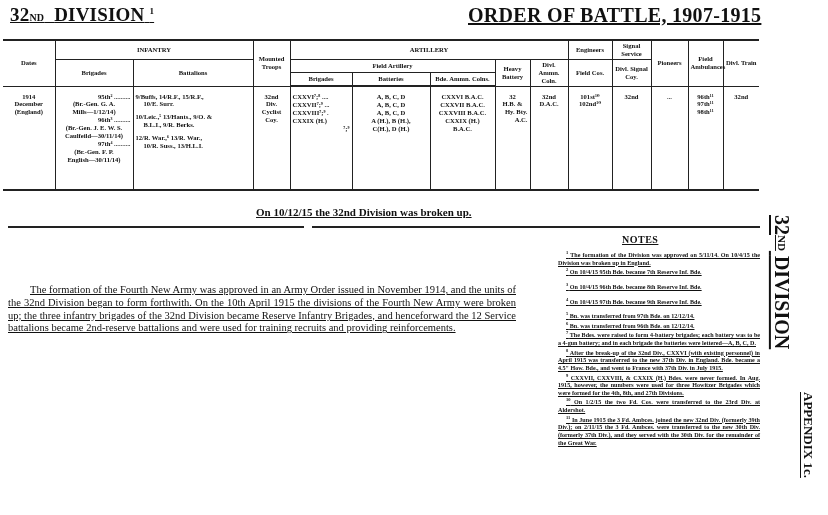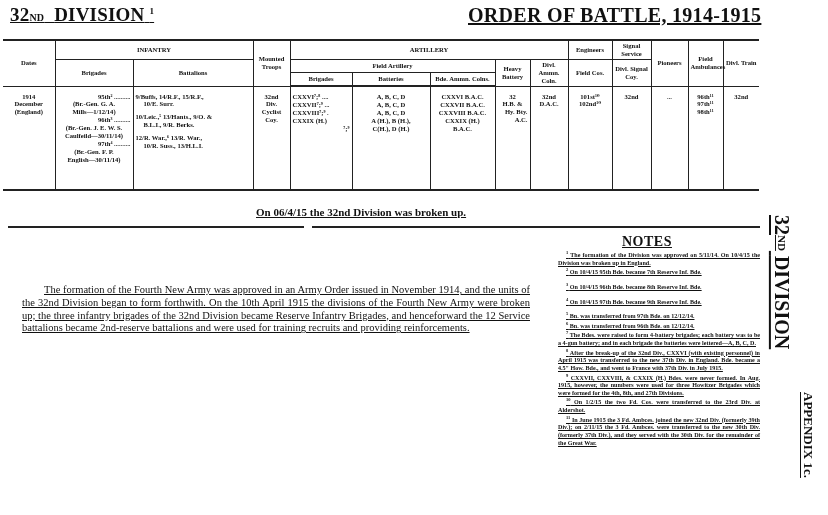--- a/index.html
+++ b/index.html
@@ -22,39 +22,39 @@
   table.oob td.right { text-align:right; }
   table.oob th:first-child, table.oob td:first-child { border-left:none; }
   table.oob th:last-child, table.oob td:last-child { border-right:none; }
   .line { display:block; white-space:nowrap; }
   .indent { padding-left:8px; }
   .gap { height:5px; display:block; }
 
   .broken { left:256px; top:206px; font-size:11px; font-weight:bold; }
   .rule { position:absolute; height:2px; background:#222; }
 
-  .body-para { left:22px; top:284px; width:508px; font-size:10.5px; line-height:1.22; text-align:justify; text-indent:22px; }
-
-  .notes-title { left:622px; top:234px; font-size:14px; font-weight:bold; letter-spacing:0.5px; }
+  .body-para { left:8px; top:284px; width:508px; font-size:10.5px; line-height:1.22; text-align:justify; text-indent:22px; }
+
+  .notes-title { left:622px; top:234px; font-size:10px; font-weight:bold; letter-spacing:0.5px; }
   .notes { left:558px; top:250px; width:202px; font-size:6.1px; font-weight:bold; line-height:1.25; text-align:justify; }
   .notes p { margin:0 0 0 0; text-indent:8px; }
   .notes p.spaced { margin-bottom:5px; }
   .notes sup { font-size:4.5px; }
 
   .vert-div { left:770px; top:215px; font-size:20px; font-weight:bold; writing-mode:vertical-rl; white-space:nowrap; }
   .vert-div .nd { font-size:11px; }
   .vert-app { left:800px; top:392px; font-size:13px; font-weight:bold; writing-mode:vertical-rl; white-space:nowrap; }
 </style>
 </head>
 <body>
 
 <div class="abs title-left">
   <span>32</span><span class="nd">ND</span>&nbsp;&nbsp;<span>DIVISION</span>&nbsp;<sup>1</sup>
 </div>
-<div class="abs title-right">ORDER OF BATTLE, 1914-1915</div>
+<div class="abs title-right">ORDER OF BATTLE, 1907-1915</div>
 
 <table class="oob">
   <colgroup>
     <col style="width:52px">
       <col style="width:78px">
       <col style="width:120px">
       <col style="width:37px">
     <col style="width:62px">
       <col style="width:78px">
       <col style="width:65px">
@@ -173,21 +173,21 @@
         <span class="line">97th¹¹</span>
         <span class="line">98th¹¹</span>
       </td>
       <td>
         <span class="line">32nd</span>
       </td>
     </tr>
   </tbody>
 </table>
 
-<div class="abs broken">On 06/4/15 the 32nd Division was broken up.</div>
+<div class="abs broken">On 10/12/15 the 32nd Division was broken up.</div>
 <div class="rule" style="left:8px; top:226px; width:296px;"></div>
 <div class="rule" style="left:312px; top:226px; width:448px;"></div>
 
 <div class="abs body-para">The formation of the Fourth New Army was approved in an Army Order issued in November 1914, and the units of the 32nd Division began to form forthwith. On the 10th April 1915 the divisions of the Fourth New Army were broken up; the three infantry brigades of the 32nd Division became Reserve Infantry Brigades, and henceforward the 12 Service battalions became 2nd-reserve battalions and were used for training recruits and providing reinforcements.</div>
 
 <div class="abs notes-title">NOTES</div>
 <div class="abs notes">
   <p><sup>1</sup> <span>The formation of the Division was approved on 5/11/14. On 10/4/15 the Division was broken up in England.</span></p>
   <p class="spaced"><sup>2</sup> <span>On 10/4/15 95th Bde. became 7th Reserve Inf. Bde.</span></p>
   <p class="spaced"><sup>3</sup> <span>On 10/4/15 96th Bde. became 8th Reserve Inf. Bde.</span></p>

